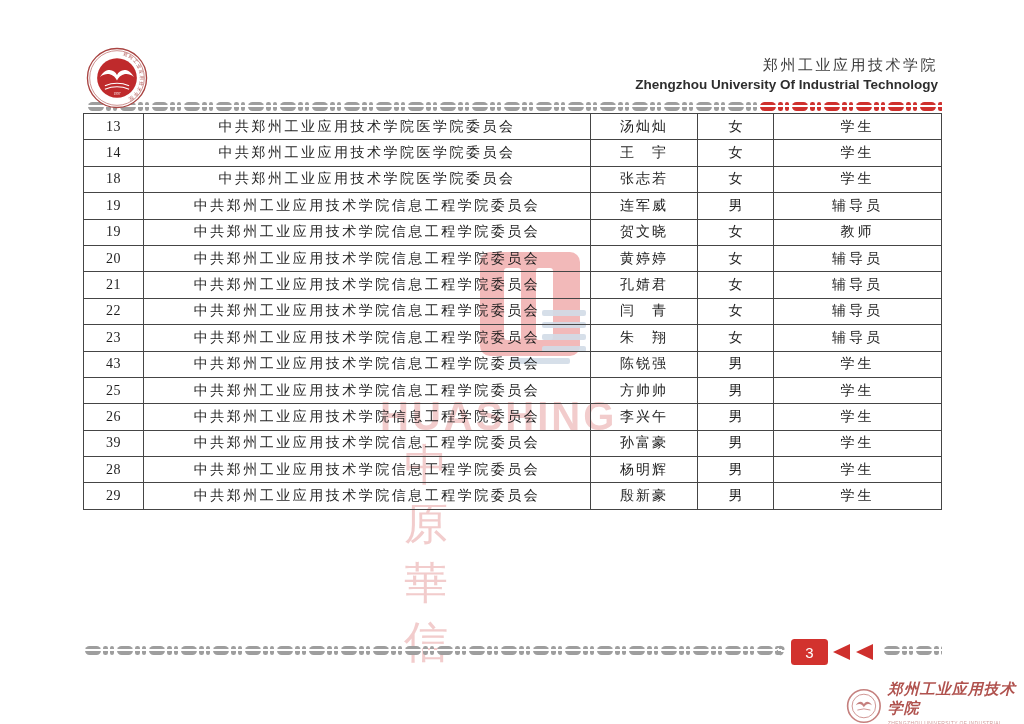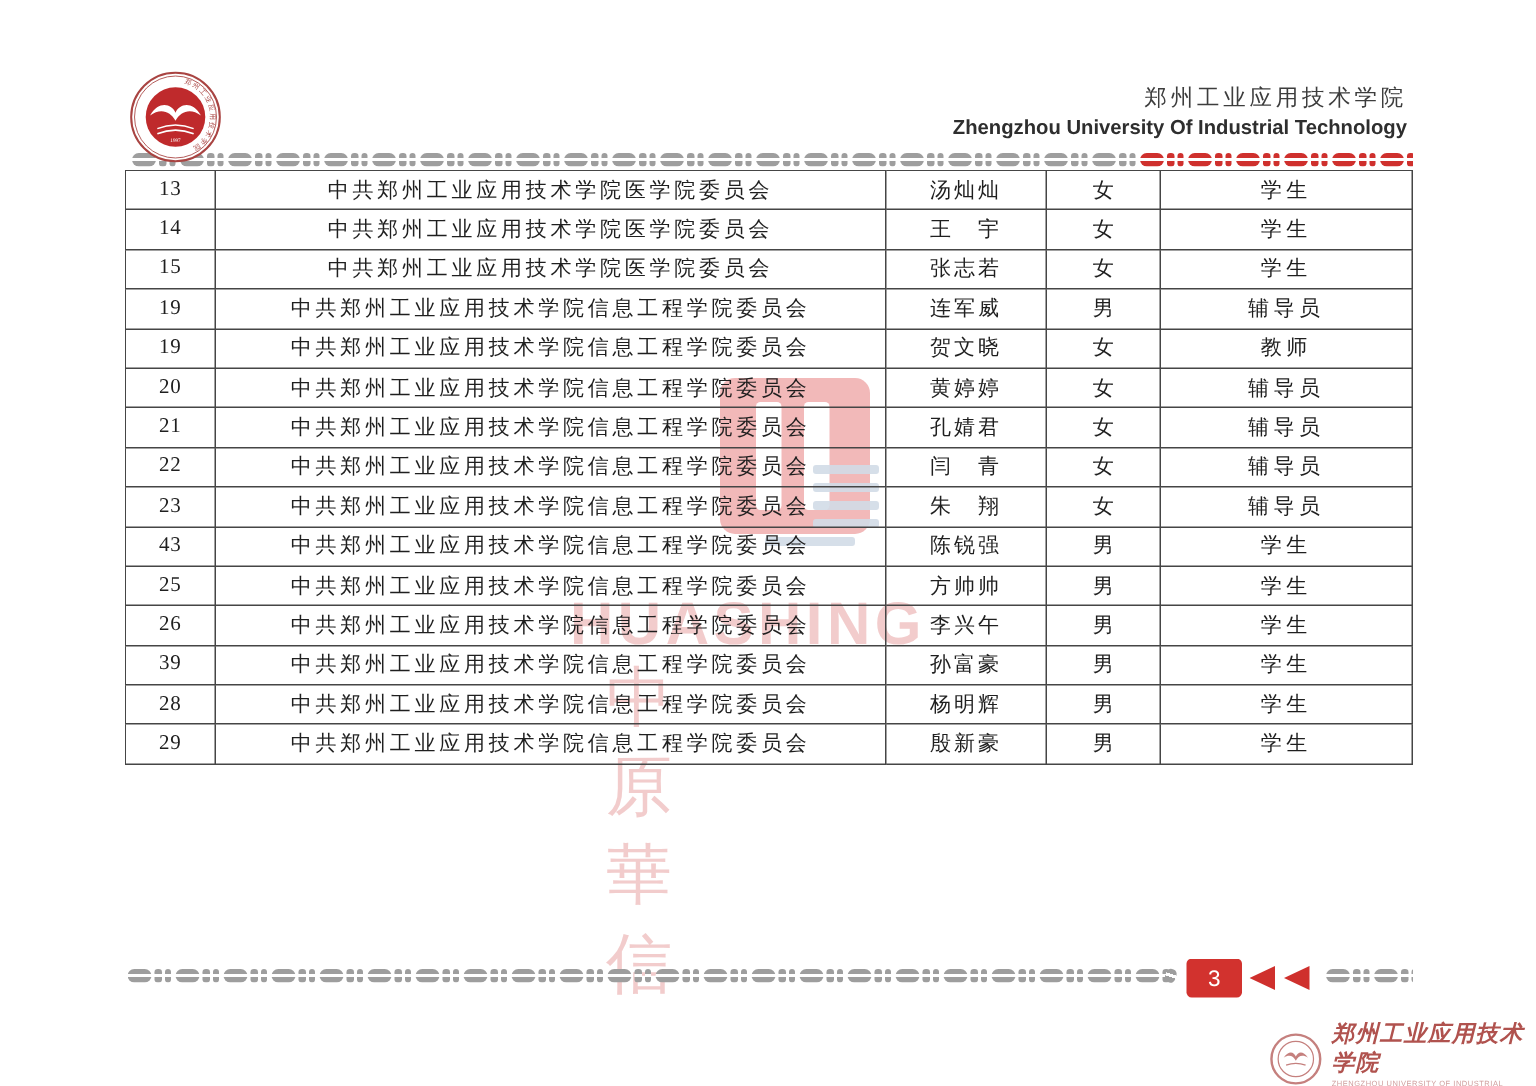--- a/index.html
+++ b/index.html
@@ -262,21 +262,21 @@
           <td class="c4">学生</td>
         </tr>
         <tr>
           <td class="c0">14</td>
           <td class="c1">中共郑州工业应用技术学院医学院委员会</td>
           <td class="c2">王　宇</td>
           <td class="c3">女</td>
           <td class="c4">学生</td>
         </tr>
         <tr>
-          <td class="c0">15</td>
+          <td class="c0">18</td>
           <td class="c1">中共郑州工业应用技术学院医学院委员会</td>
           <td class="c2">张志若</td>
           <td class="c3">女</td>
           <td class="c4">学生</td>
         </tr>
         <tr>
           <td class="c0">19</td>
           <td class="c1">中共郑州工业应用技术学院信息工程学院委员会</td>
           <td class="c2">连军威</td>
           <td class="c3">男</td>

